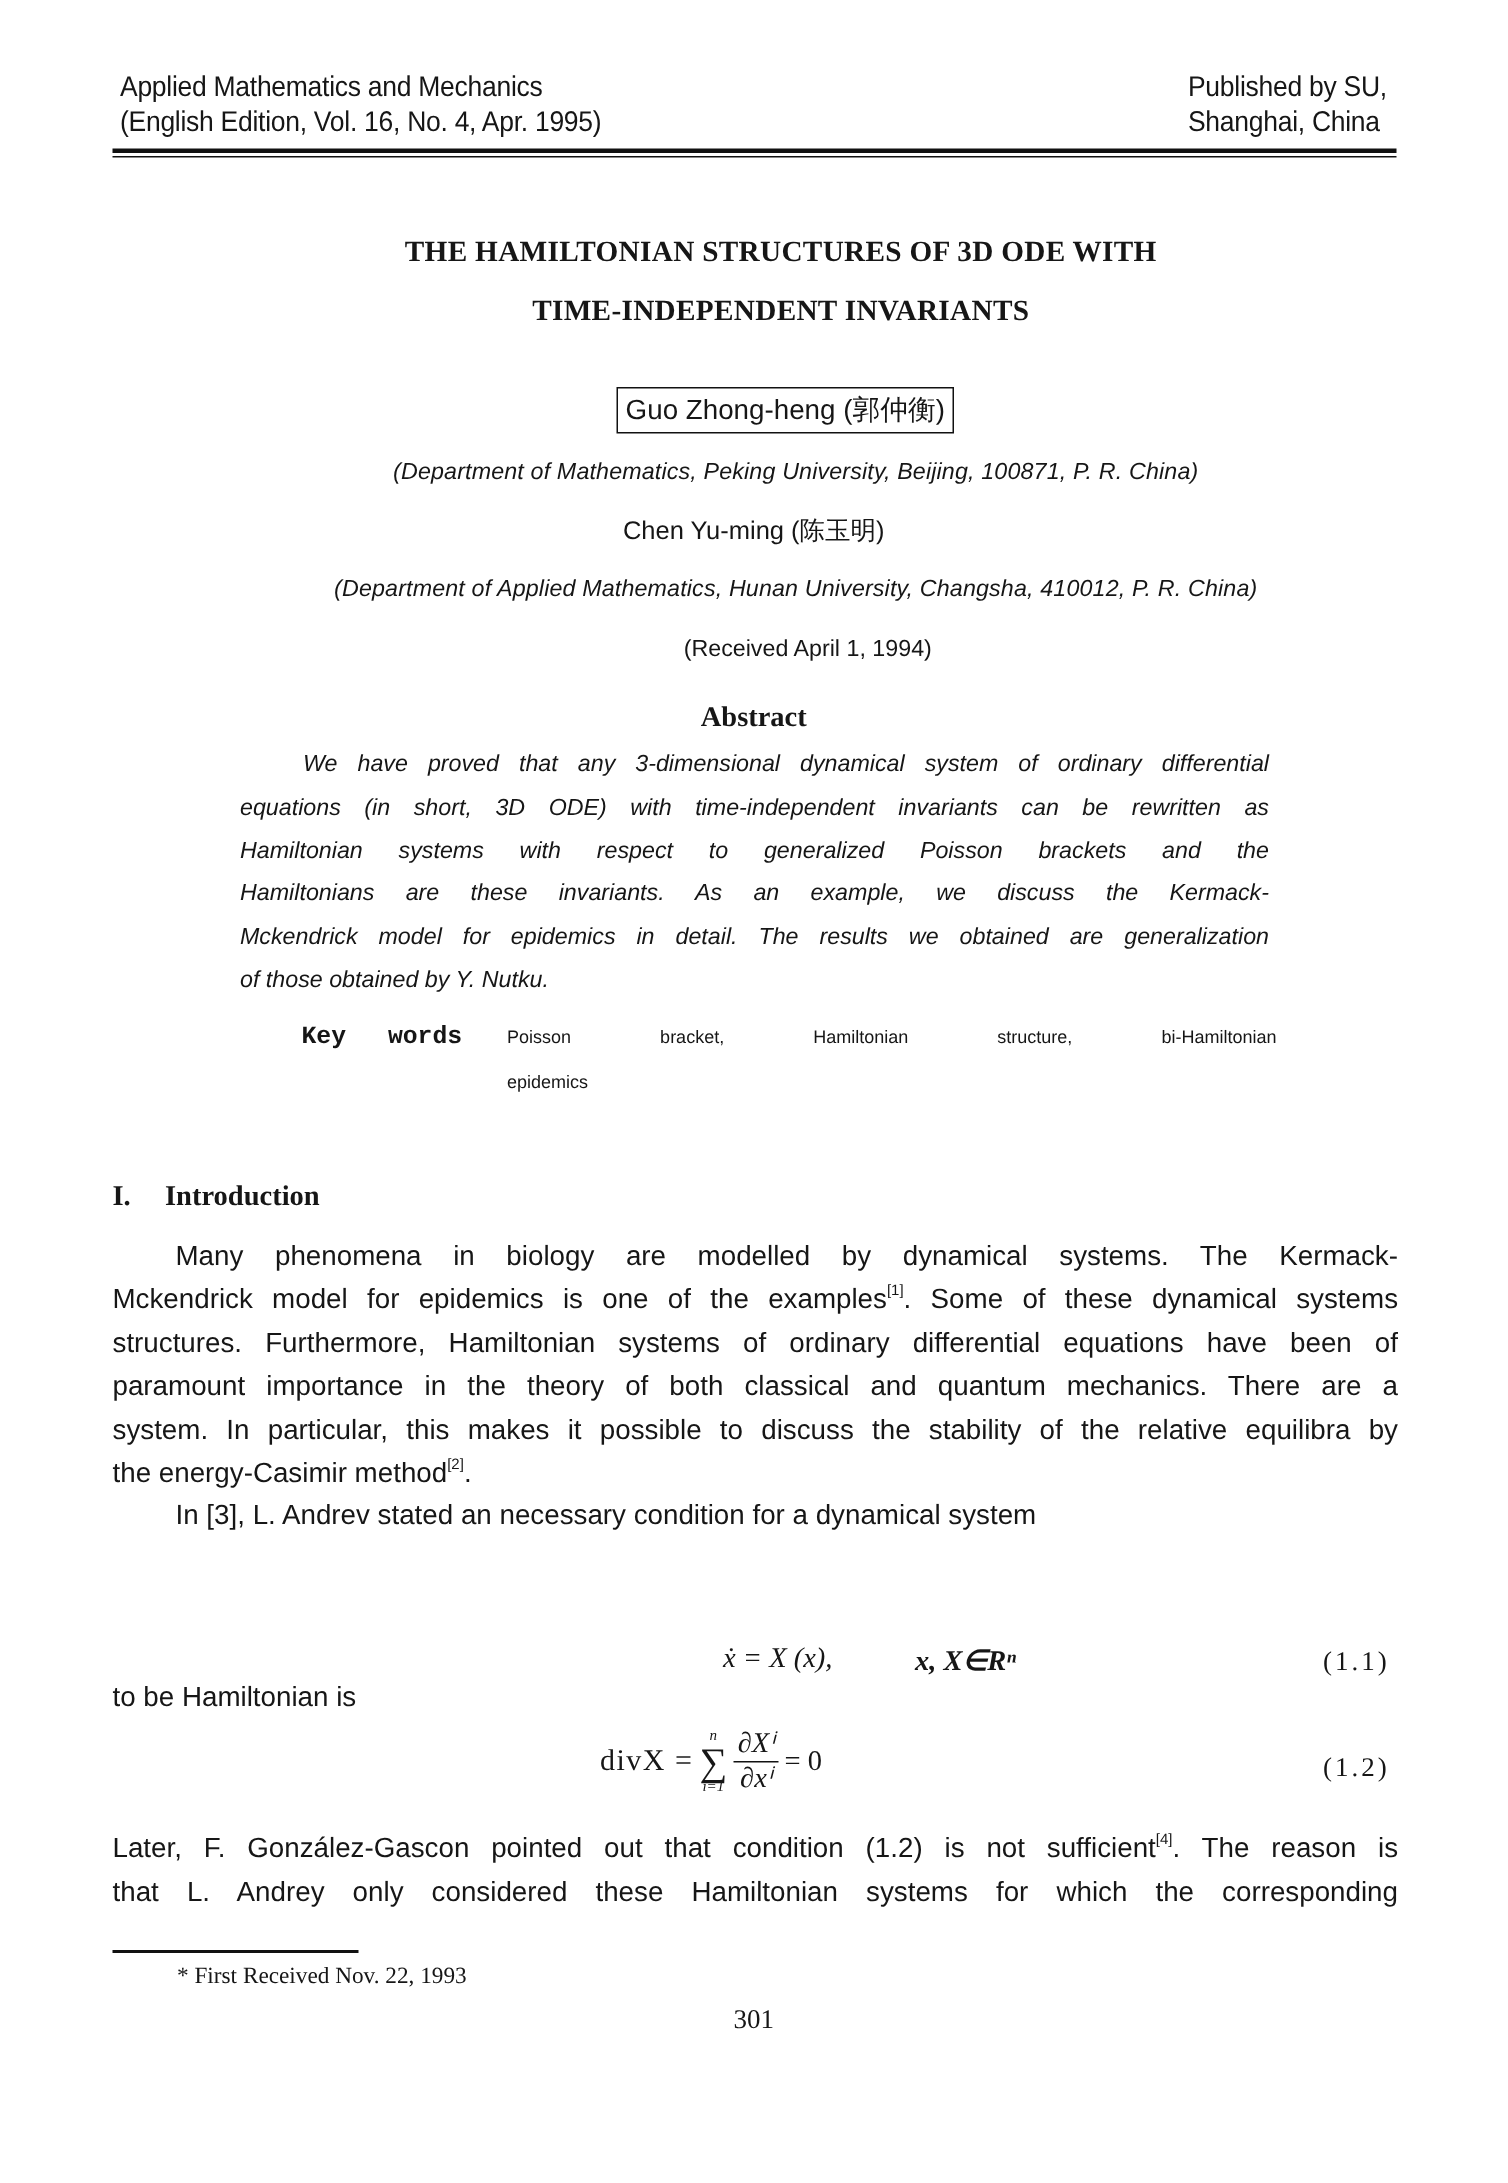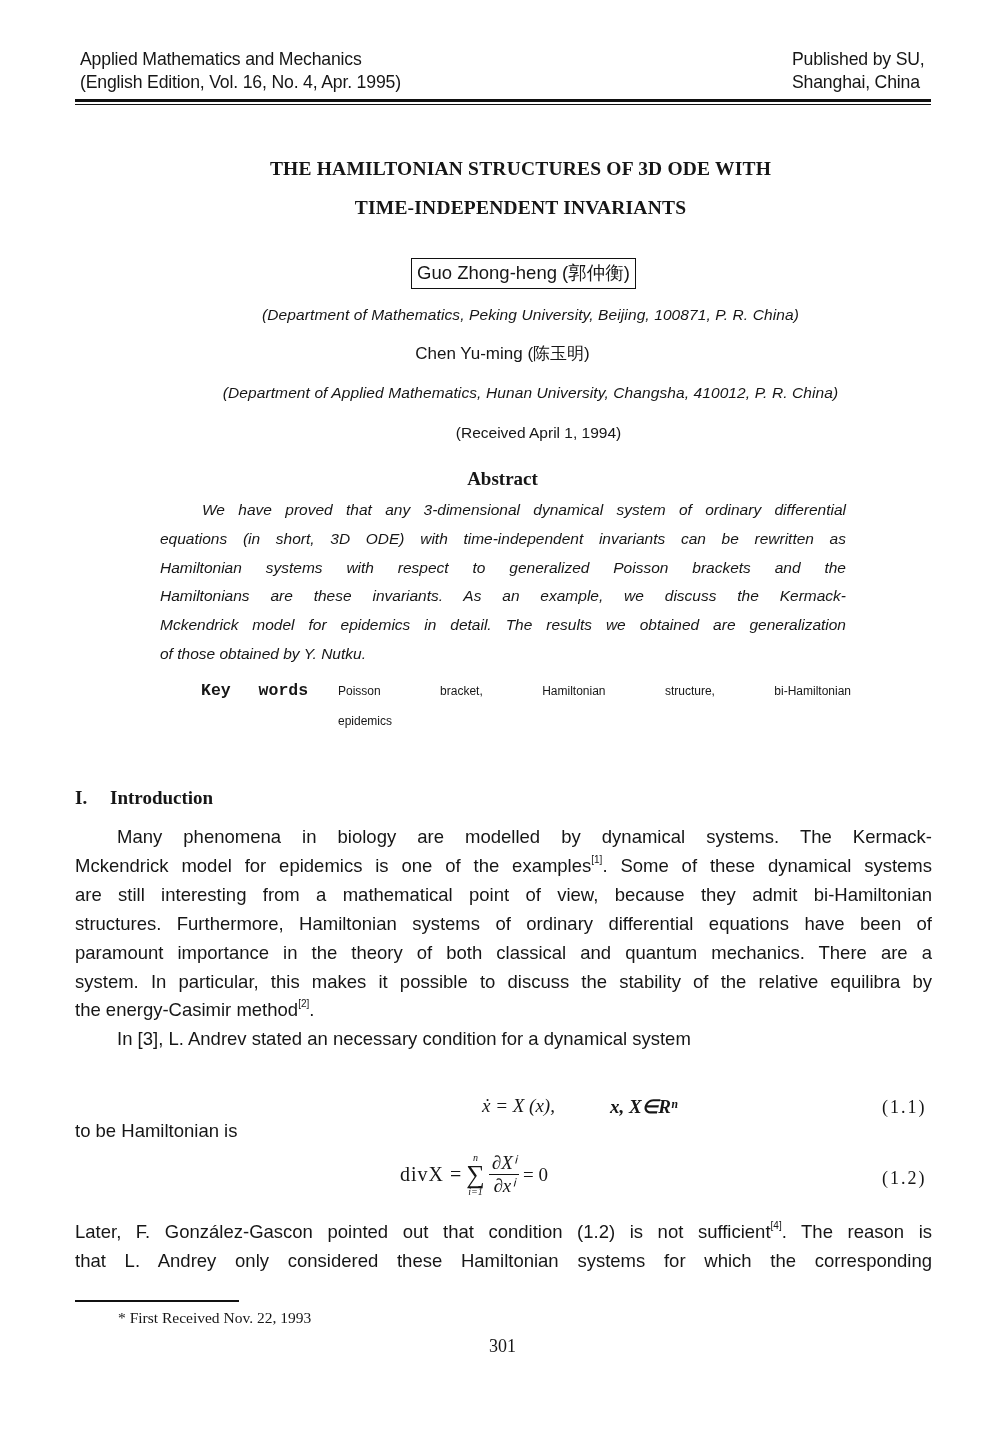--- a/index.html
+++ b/index.html
@@ -90,21 +90,20 @@
   <span class="kw-line l">epidemics</span>
 </div>
 
 <div class="abs sec-head" style="top:787px;">
   <span class="num">I.</span><span>Introduction</span>
 </div>
 
 <div class="abs body" style="top:823px;">
   <span class="bline indent"><span>Many phenomena in biology are modelled by dynamical systems. The Kermack-</span></span>
   <span class="bline"><span>Mckendrick model for epidemics is one of the examples</span><sup>[1]</sup><span>. Some of these dynamical systems</span></span>
-  <span class="bline"><span>are still interesting from a mathematical point of view, because they admit bi-Hamiltonian</span></span>
   <span class="bline"><span>structures. Furthermore, Hamiltonian systems of ordinary differential equations have been of</span></span>
   <span class="bline"><span>paramount importance in the theory of both classical and quantum mechanics. There are a</span></span>
   <span class="bline"><span>system. In particular, this makes it possible to discuss the stability of the relative equilibra by</span></span>
   <span class="bline l"><span>the energy-Casimir method</span><sup>[2]</sup><span>.</span></span>
   <span class="bline l indent">In [3], L. Andrev stated an necessary condition for a dynamical system</span>
 </div>
 
 <div class="abs eq" style="left:482px; top:1095px; font-style:italic;">ẋ = X (x),</div>
 <div class="abs eq" style="left:610px; top:1095px; font-style:italic; font-weight:bold;">x,  X∈Rⁿ</div>
 <div class="abs eqnum" style="left:882px; top:1097px;">(1.1)</div>

